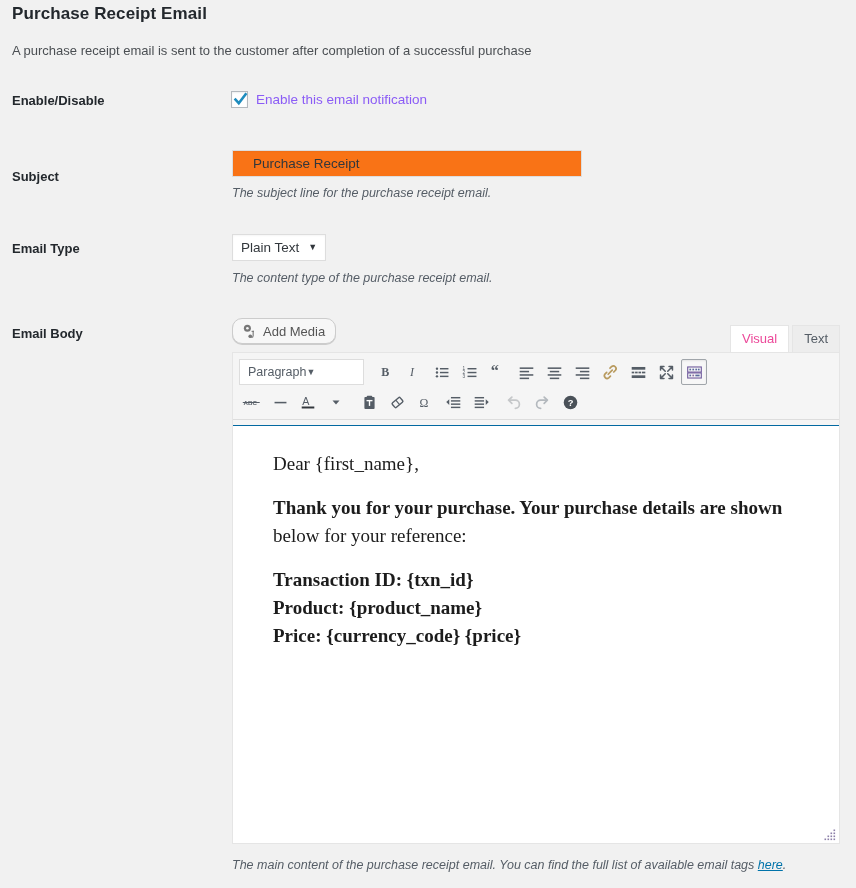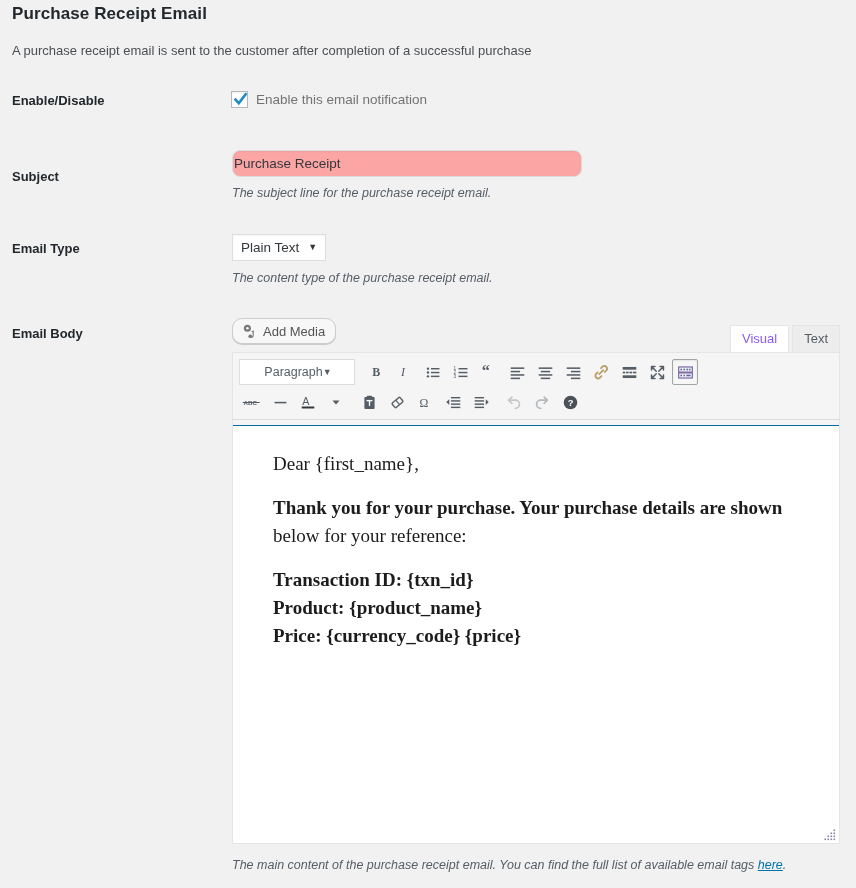--- a/index.html
+++ b/index.html
@@ -56,36 +56,36 @@
     border: 1px solid #b4b9be;
     background: #fff;
     box-sizing: border-box;
     position: relative;
     box-shadow: inset 0 1px 2px rgba(0,0,0,.07);
   }
   .wp-checkbox svg { position: absolute; left: 0; top: -2px; }
   .checkbox-label {
     margin-left: 8px;
     font-size: 13.5px;
-    color: #737373;
+    color: #8b5cf6;
   }
 
   
   .subject-row { top: 169px; }
   .text-input {
     position: absolute;
     left: 232px;
     top: 150px;
     width: 350px;
     height: 27px;
     box-sizing: border-box;
     border: 1px solid #ddd;
-    background: #fca5a5;
-    border-radius: 8px;
-    padding: 3px 1px;
+    background: #f97316;
+    border-radius: 0;
+    padding: 3px 20px;
     font-family: "Liberation Sans", sans-serif;
     font-size: 13.5px;
     color: #32373c;
     box-shadow: 0 1px 2px rgba(0,0,0,.04) inset;
     outline: none;
   }
   .field-desc {
     position: absolute;
     left: 232px;
     font-size: 12.5px;
@@ -154,21 +154,21 @@
     border: 1px solid #e5e5e5;
     border-bottom: none;
     background: #ededed;
     color: #555d66;
     position: relative;
     top: 1px;
     cursor: pointer;
   }
   .ed-tab.active {
     background: #fff;
-    color: #8b5cf6;
+    color: #ec4899;
     border-color: #e5e5e5;
     z-index: 2;
   }
   .ed-tab + .ed-tab { margin-left: 3px; }
 
   
   .editor-shell {
     position: absolute;
     left: 232px;
     top: 352px;
@@ -205,28 +205,28 @@
   }
   .tb-btn.active {
     background: #f7f7f7;
     border-color: #a0a5aa;
     box-shadow: inset 0 1px 2px rgba(0,0,0,.08);
   }
   .tb-btn.disabled { color: #c5c7c9; }
   .tb-btn.glyph { font-size: 15px; font-weight: bold; }
 
   .fmt-select {
-    width: 116px;
+    width: 125px;
     height: 26px;
     box-sizing: border-box;
     border: 1px solid #ddd;
     background: #fff;
     display: flex;
     align-items: center;
-    justify-content: center;
+    justify-content: flex-start;
     padding: 0 6px 0 8px;
     font-size: 12.5px;
     color: #555d66;
     margin-right: 9px;
     cursor: pointer;
   }
   .fmt-select .caret { font-size: 9px; color: #555d66; }
 
   .tb-sep { width: 5px; }
 

